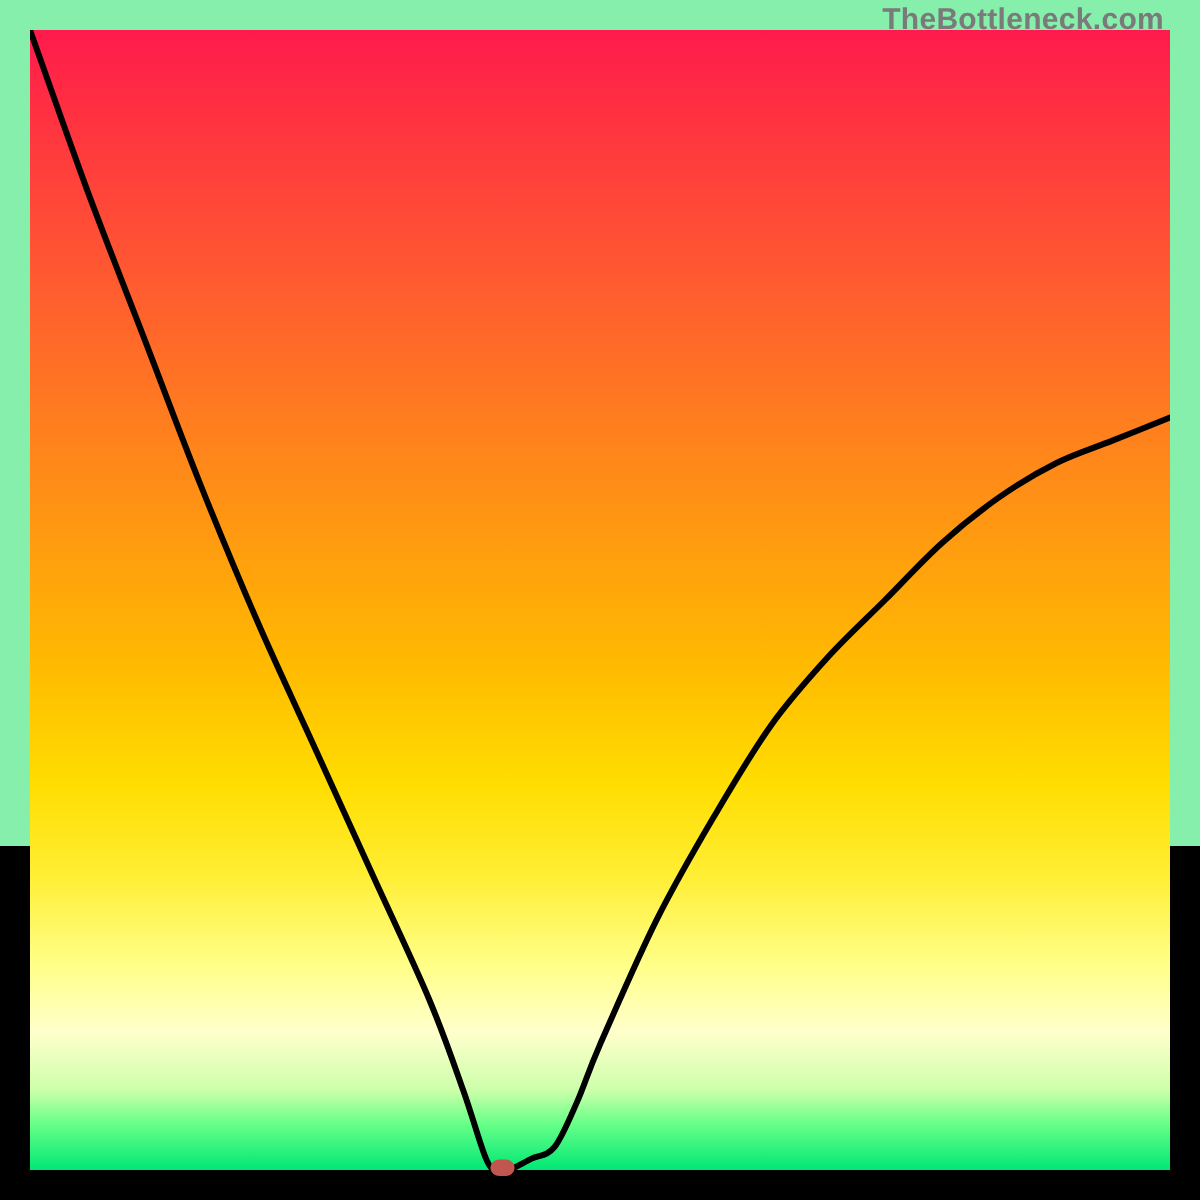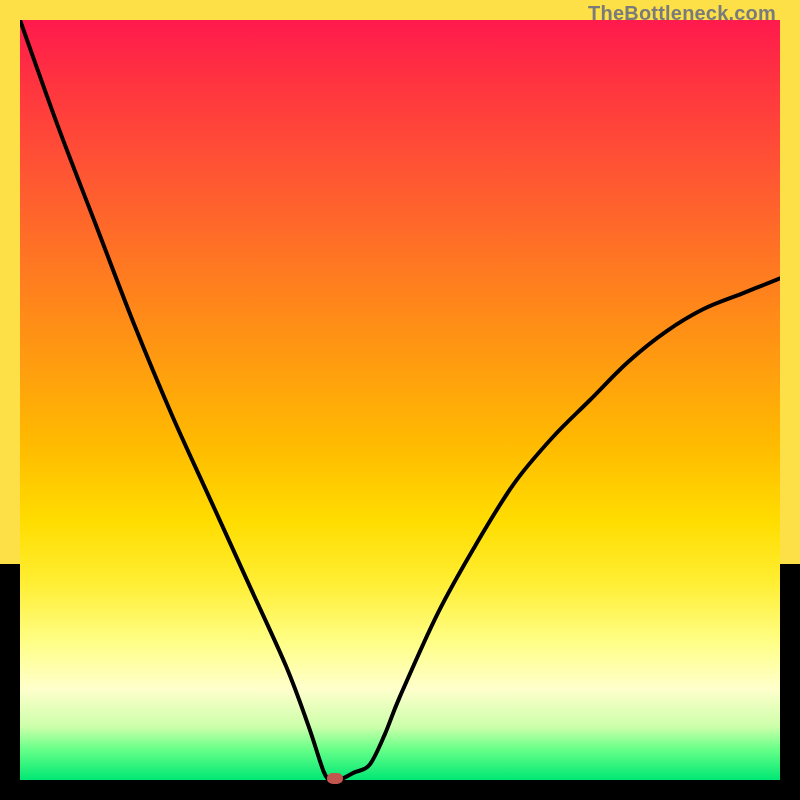--- a/index.html
+++ b/index.html
@@ -9,21 +9,21 @@
     height: 800px;
     background: #000;
     overflow: hidden;
   }
   .frame {
     position: absolute;
     left: 0;
     top: 0;
     width: 800px;
     height: 564px;
-    background: #fde047;
+    background: #86efac;
   }
   .plot-area {
     position: absolute;
     left: 20px;
     top: 20px;
     width: 760px;
     height: 760px;
     background: linear-gradient(to bottom,
       #ff1a4d 0%,
       #ff3340 8%,

